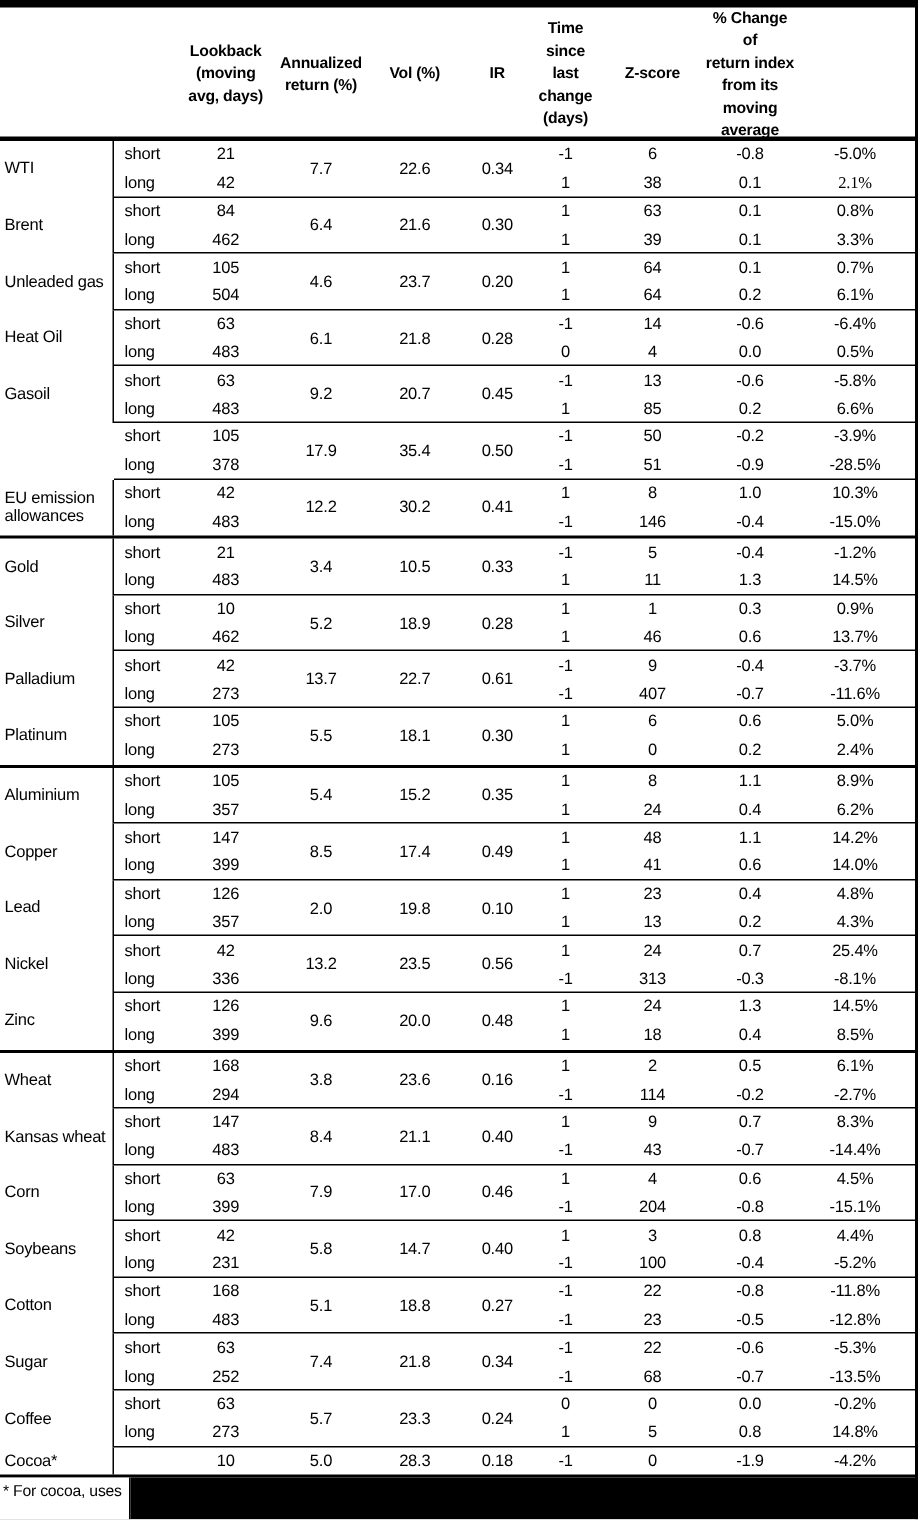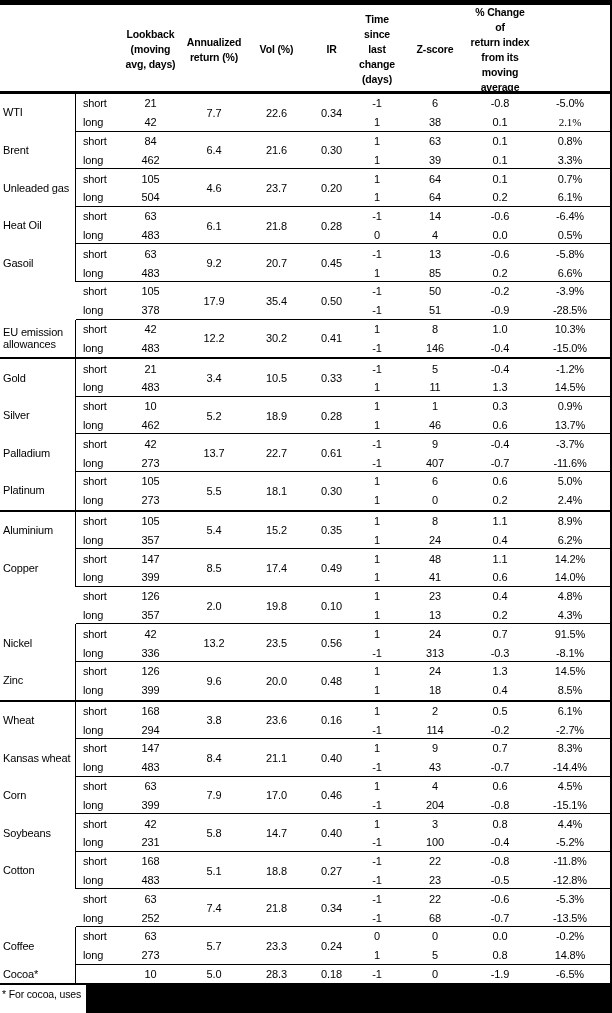--- a/index.html
+++ b/index.html
@@ -319,20 +319,21 @@
           <div class="c " style="grid-area: 1 / 9;">1.1</div>
           <div class="c " style="grid-area: 1 / 10;">14.2%</div>
           <div class="c leg" style="grid-area: 2 / 2;">long</div>
           <div class="c " style="grid-area: 2 / 3;">399</div>
           <div class="c " style="grid-area: 2 / 7;">1</div>
           <div class="c " style="grid-area: 2 / 8;">41</div>
           <div class="c " style="grid-area: 2 / 9;">0.6</div>
           <div class="c " style="grid-area: 2 / 10;">14.0%</div>
         </div>
         <div class="commodity-group">
+          <div class="c name" style="grid-area: 1 / 1 / -1;">Lead</div>
           <div class="c " style="grid-area: 1 / 4 / -1;">2.0</div>
           <div class="c " style="grid-area: 1 / 5 / -1;">19.8</div>
           <div class="c " style="grid-area: 1 / 6 / -1;">0.10</div>
           <div class="c leg" style="grid-area: 1 / 2;">short</div>
           <div class="c " style="grid-area: 1 / 3;">126</div>
           <div class="c " style="grid-area: 1 / 7;">1</div>
           <div class="c " style="grid-area: 1 / 8;">23</div>
           <div class="c " style="grid-area: 1 / 9;">0.4</div>
           <div class="c " style="grid-area: 1 / 10;">4.8%</div>
           <div class="c leg" style="grid-area: 2 / 2;">long</div>
@@ -345,21 +346,21 @@
         <div class="commodity-group">
           <div class="c name" style="grid-area: 1 / 1 / -1;">Nickel</div>
           <div class="c " style="grid-area: 1 / 4 / -1;">13.2</div>
           <div class="c " style="grid-area: 1 / 5 / -1;">23.5</div>
           <div class="c " style="grid-area: 1 / 6 / -1;">0.56</div>
           <div class="c leg" style="grid-area: 1 / 2;">short</div>
           <div class="c " style="grid-area: 1 / 3;">42</div>
           <div class="c " style="grid-area: 1 / 7;">1</div>
           <div class="c " style="grid-area: 1 / 8;">24</div>
           <div class="c " style="grid-area: 1 / 9;">0.7</div>
-          <div class="c " style="grid-area: 1 / 10;">91.5%</div>
+          <div class="c " style="grid-area: 1 / 10;">25.4%</div>
           <div class="c leg" style="grid-area: 2 / 2;">long</div>
           <div class="c " style="grid-area: 2 / 3;">336</div>
           <div class="c " style="grid-area: 2 / 7;">-1</div>
           <div class="c " style="grid-area: 2 / 8;">313</div>
           <div class="c " style="grid-area: 2 / 9;">-0.3</div>
           <div class="c " style="grid-area: 2 / 10;">-8.1%</div>
         </div>
         <div class="commodity-group">
           <div class="c name" style="grid-area: 1 / 1 / -1;">Zinc</div>
           <div class="c " style="grid-area: 1 / 4 / -1;">9.6</div>
@@ -464,20 +465,21 @@
           <div class="c " style="grid-area: 1 / 9;">-0.8</div>
           <div class="c " style="grid-area: 1 / 10;">-11.8%</div>
           <div class="c leg" style="grid-area: 2 / 2;">long</div>
           <div class="c " style="grid-area: 2 / 3;">483</div>
           <div class="c " style="grid-area: 2 / 7;">-1</div>
           <div class="c " style="grid-area: 2 / 8;">23</div>
           <div class="c " style="grid-area: 2 / 9;">-0.5</div>
           <div class="c " style="grid-area: 2 / 10;">-12.8%</div>
         </div>
         <div class="commodity-group">
+          <div class="c name" style="grid-area: 1 / 1 / -1;">Sugar</div>
           <div class="c " style="grid-area: 1 / 4 / -1;">7.4</div>
           <div class="c " style="grid-area: 1 / 5 / -1;">21.8</div>
           <div class="c " style="grid-area: 1 / 6 / -1;">0.34</div>
           <div class="c leg" style="grid-area: 1 / 2;">short</div>
           <div class="c " style="grid-area: 1 / 3;">63</div>
           <div class="c " style="grid-area: 1 / 7;">-1</div>
           <div class="c " style="grid-area: 1 / 8;">22</div>
           <div class="c " style="grid-area: 1 / 9;">-0.6</div>
           <div class="c " style="grid-area: 1 / 10;">-5.3%</div>
           <div class="c leg" style="grid-area: 2 / 2;">long</div>
@@ -508,21 +510,21 @@
         <div class="commodity-group one-row">
           <div class="c name" style="grid-area: 1 / 1 / -1;">Cocoa*</div>
           <div class="c " style="grid-area: 1 / 4 / -1;">5.0</div>
           <div class="c " style="grid-area: 1 / 5 / -1;">28.3</div>
           <div class="c " style="grid-area: 1 / 6 / -1;">0.18</div>
           <div class="c leg" style="grid-area: 1 / 2;"></div>
           <div class="c " style="grid-area: 1 / 3;">10</div>
           <div class="c " style="grid-area: 1 / 7;">-1</div>
           <div class="c " style="grid-area: 1 / 8;">0</div>
           <div class="c " style="grid-area: 1 / 9;">-1.9</div>
-          <div class="c " style="grid-area: 1 / 10;">-6.5%</div>
+          <div class="c " style="grid-area: 1 / 10;">-4.2%</div>
         </div>
       </div>
     </div>
 
   <div class="footer-strip">
     <span class="footnote-box">* For cocoa, uses</span>
   </div>
 
 </div>
 

